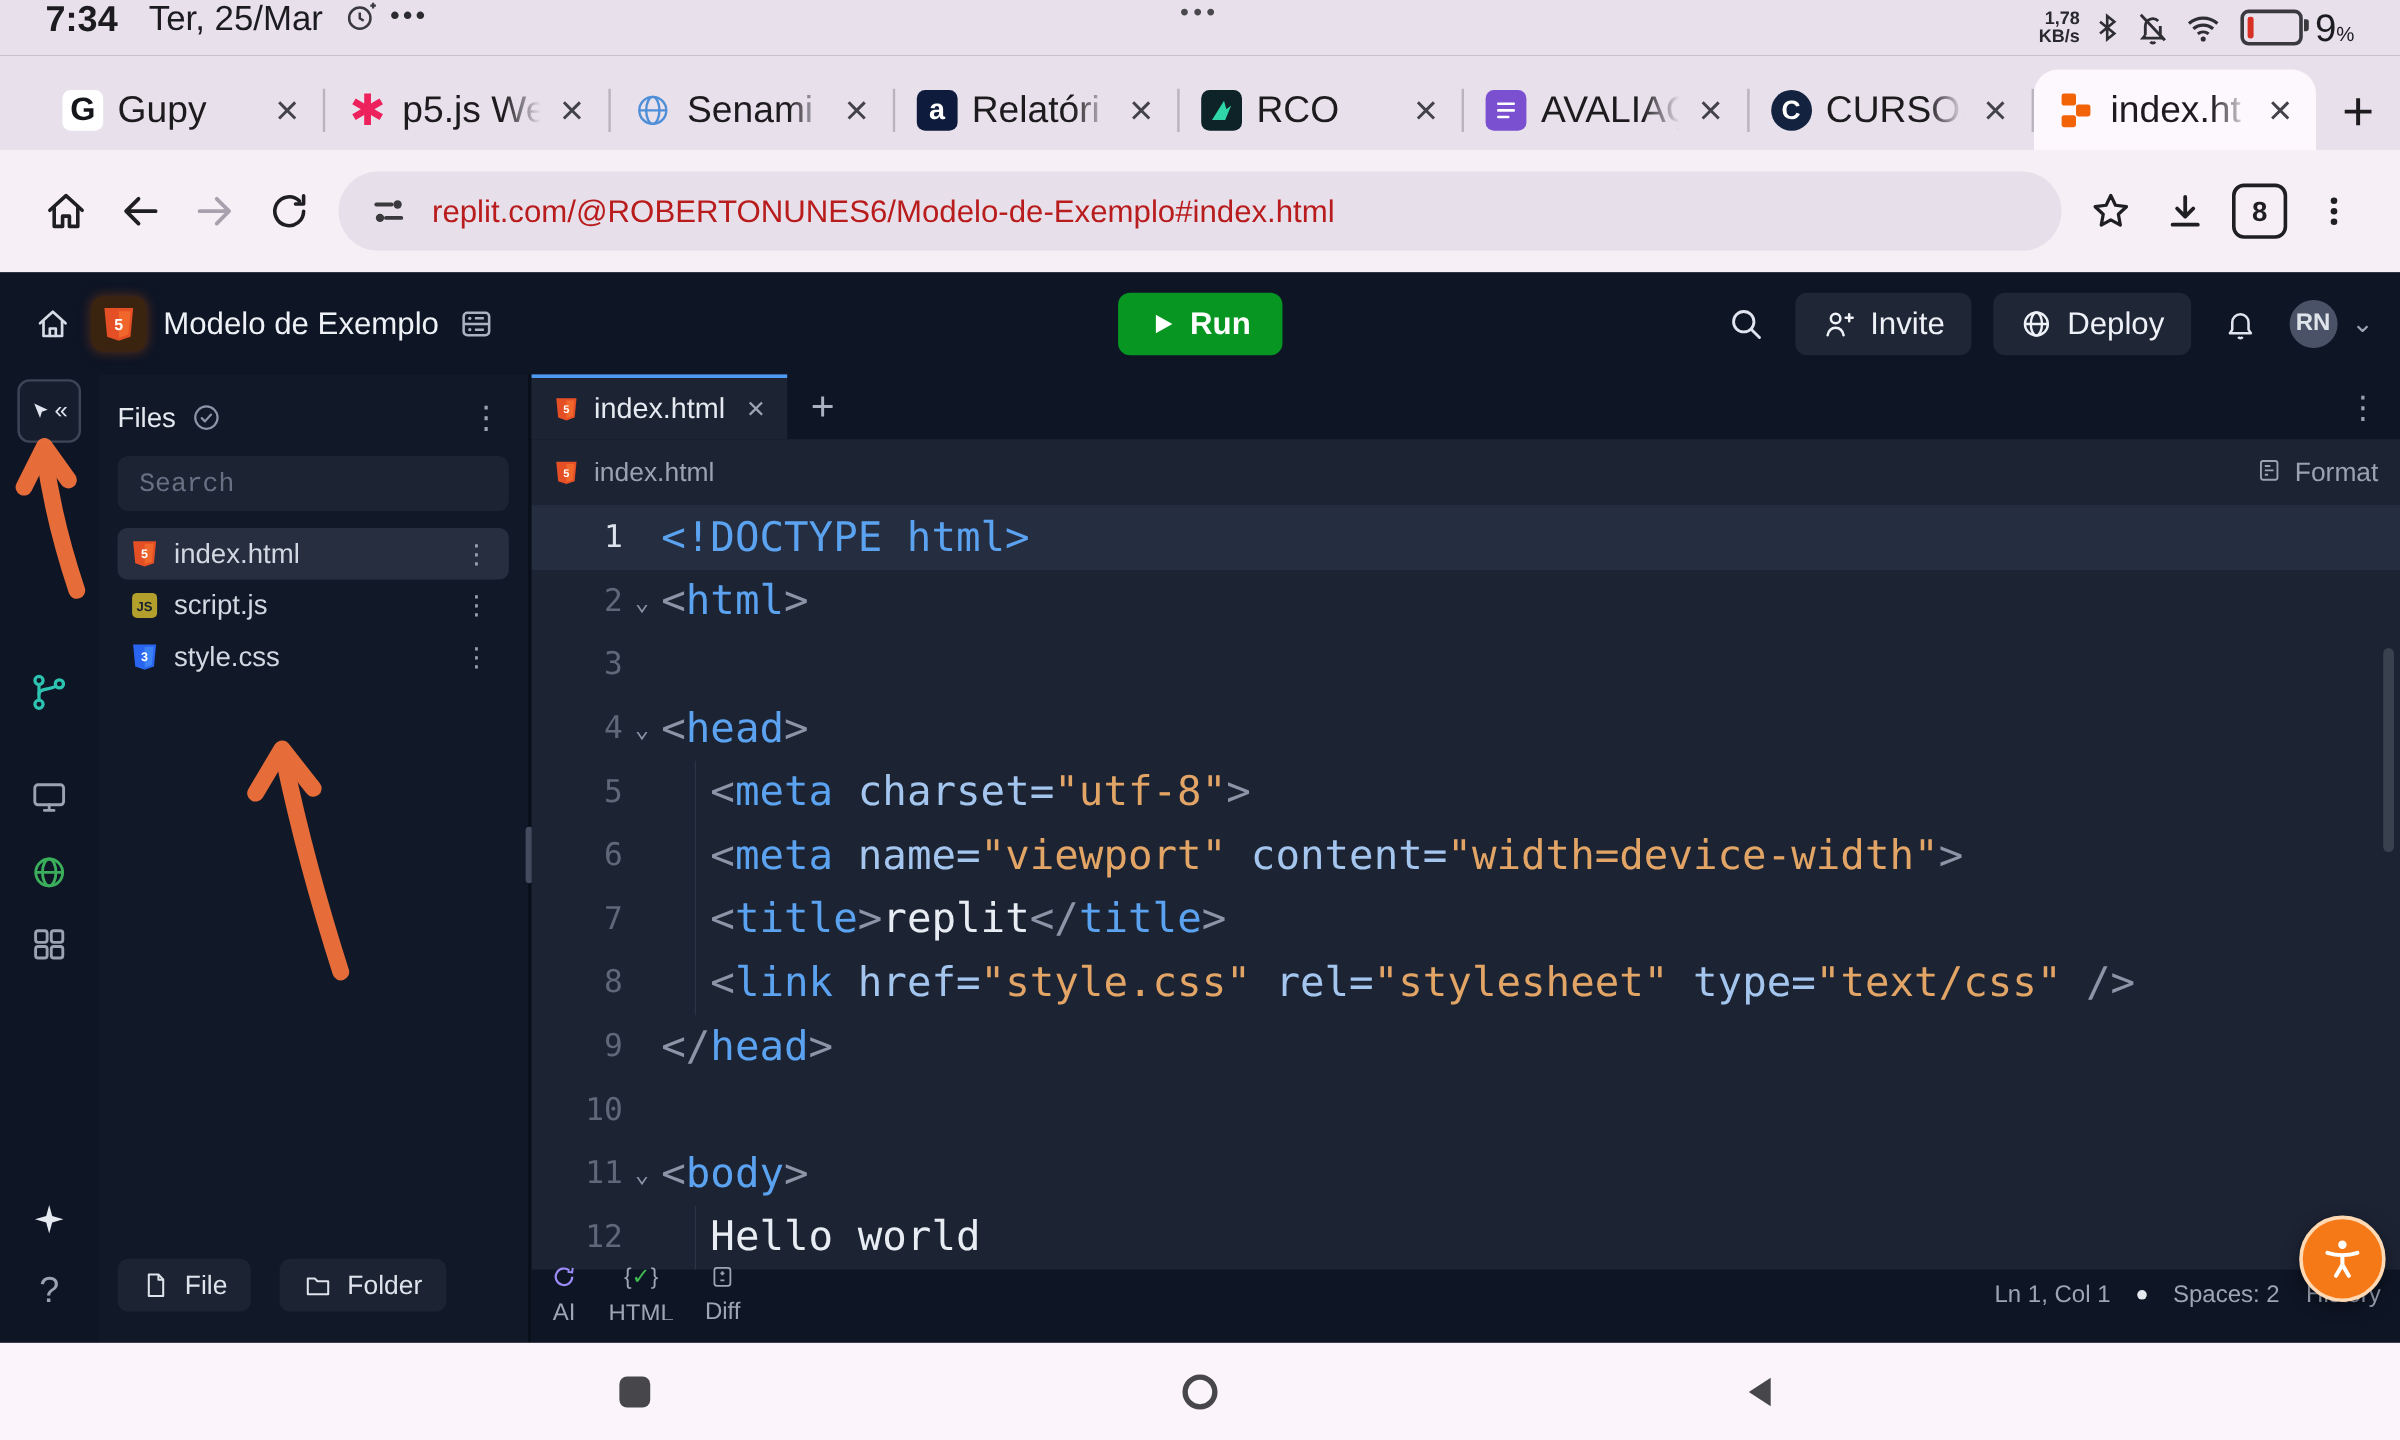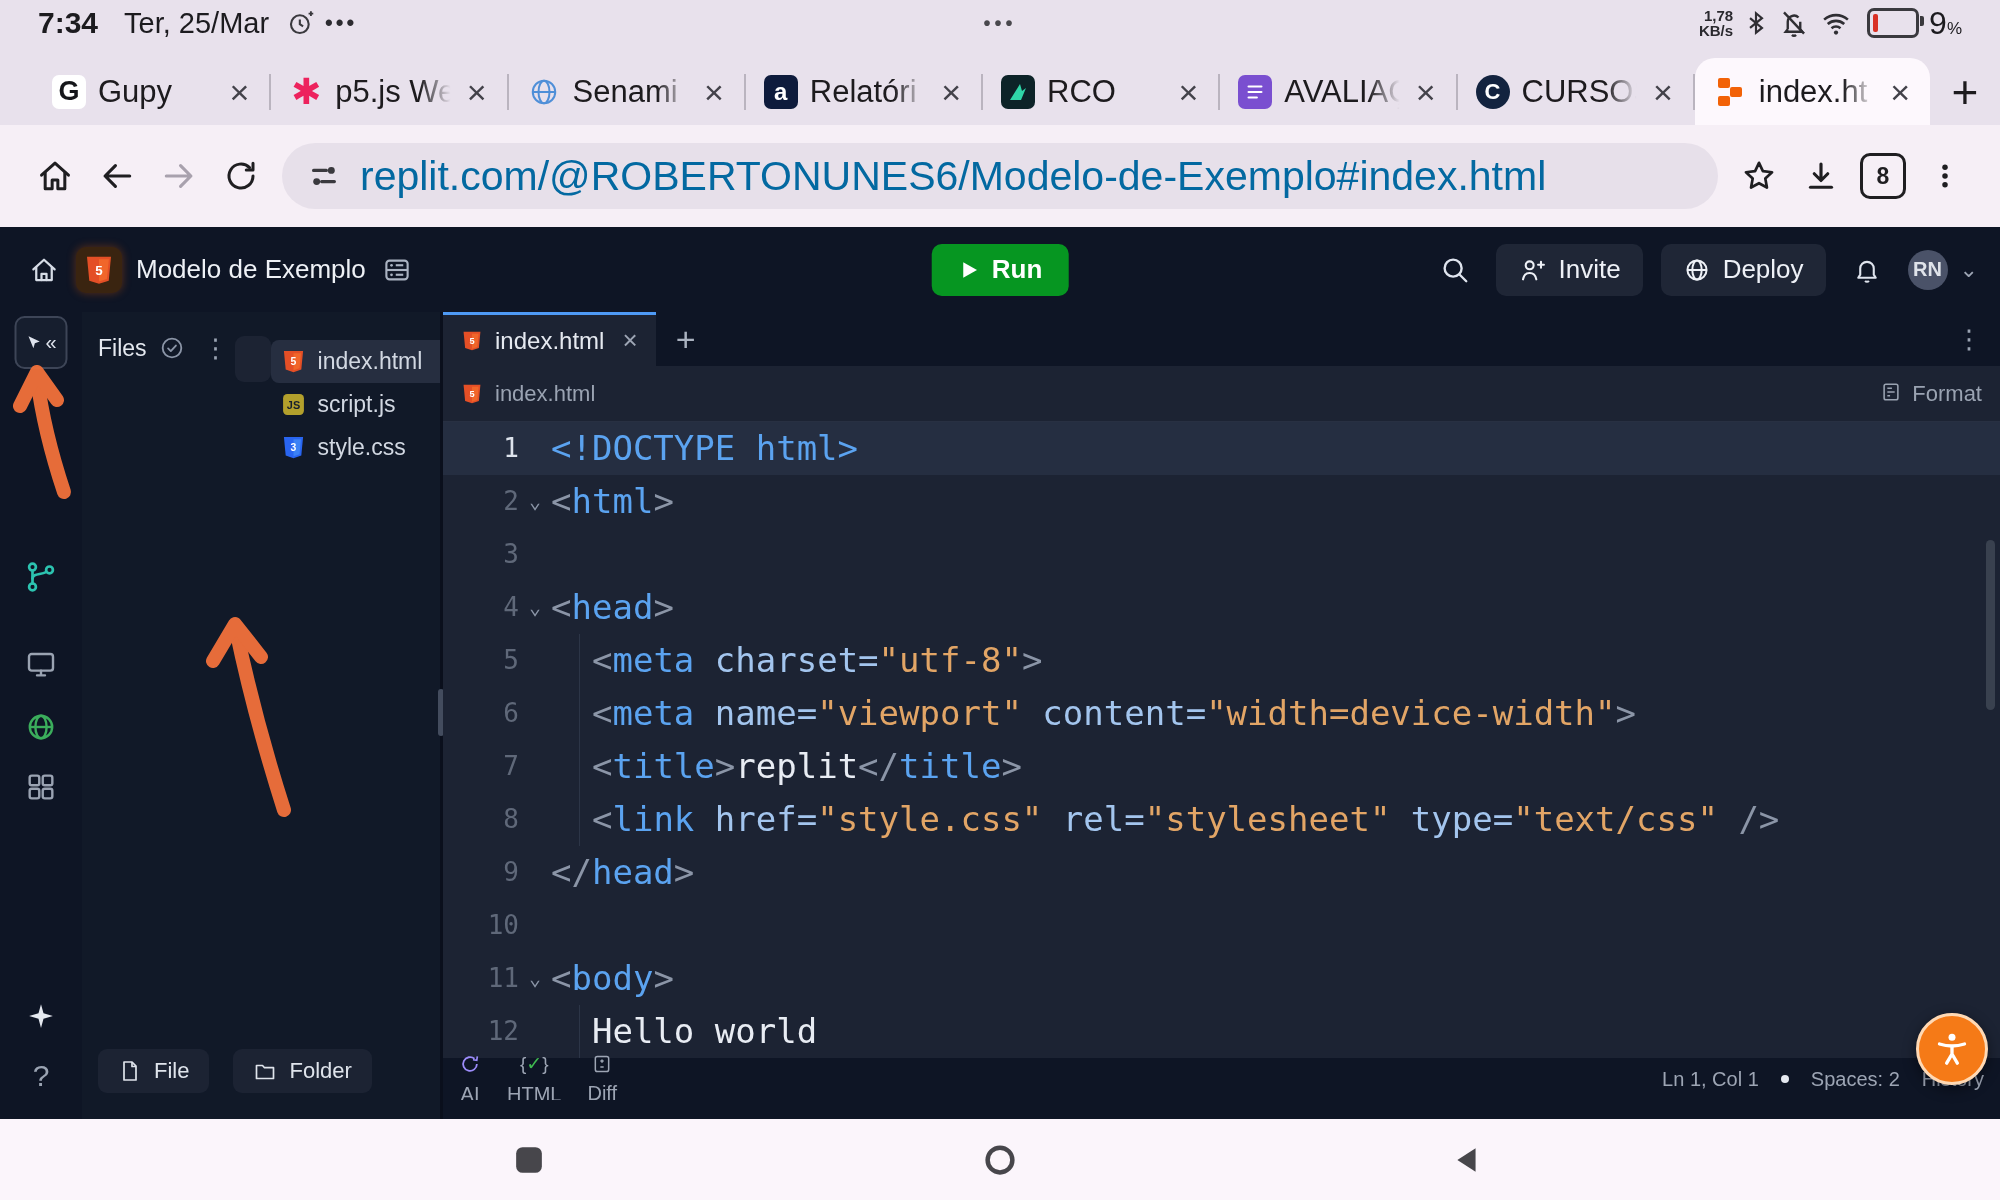--- a/index.html
+++ b/index.html
@@ -1,20 +1,20 @@
 <!DOCTYPE html>
 <html><head>
 <meta charset="utf-8">
 <style>
   html,body{margin:0;padding:0;}
   body{width:2000px;height:1200px;overflow:hidden;font-family:"Liberation Sans",sans-serif;background:#0e1525;}
   .screen{position:relative;width:2000px;height:1200px;display:flex;flex-direction:column;}
 
   
-  .a-status{height:46px;background:#e8e1ec;display:flex;align-items:center;padding:0 38px;color:#1c1b1f;position:relative;flex:none;}
+  .a-status{height:46px;background:#e8e1ec;display:flex;padding:0 38px;color:#1c1b1f;position:relative;flex:none;}
   .st-time{font-size:30px;font-weight:700;margin-right:26px;}
   .st-date{font-size:29px;font-weight:400;margin-right:18px;}
   .st-dots{font-size:22px;font-weight:700;letter-spacing:3px;color:#2c2b30;margin-left:10px;}
   .st-center{position:absolute;left:50%;transform:translateX(-50%);font-size:20px;letter-spacing:4px;color:#49484d;font-weight:700;}
   .st-right{margin-left:auto;display:flex;align-items:center;gap:10px;}
   .st-net{font-size:15px;line-height:15px;font-weight:700;color:#2a292e;text-align:right;}
   .battery{position:relative;width:46px;height:24px;border:3px solid #3a393e;border-radius:7px;margin-left:4px;}
   .battery::after{content:"";position:absolute;right:-8px;top:5px;width:4px;height:10px;background:#3a393e;border-radius:0 2px 2px 0;}
   .battery .lvl{position:absolute;left:3px;top:3px;bottom:3px;width:5px;background:#d93025;border-radius:2px;}
   .st-batt-text{font-size:32px;font-weight:400;color:#1c1b1f;}
@@ -37,21 +37,21 @@
   .f-cur{background:#13233f;color:#fff;border-radius:50%;font-size:22px;font-weight:700;}
   .f-ava{background:#7a4fd0;}
   .f-rco{background:#0d2328;}
   .f-svg svg,.f-ava svg,.f-rco svg,.f-replit svg{display:block;}
 
   
   .toolbar{height:102px;background:#f6eff6;display:flex;align-items:center;padding:0 24px;flex:none;}
   .tb-btn{width:62px;height:62px;display:flex;align-items:center;justify-content:center;flex:none;color:#1f1e21;}
   .tb-btn.disabled{color:#a8a1ad;}
   .pill{flex:1;height:66px;background:#e7e0ea;border-radius:33px;display:flex;align-items:center;padding:0 26px;gap:20px;margin:0 10px;min-width:0;}
-  .url{font-size:41px;color:#0369a1;white-space:nowrap;overflow:hidden;}
+  .url{font-size:26px;color:#b91c1c;white-space:nowrap;overflow:hidden;}
   .tabcount{width:40px;height:40px;border:3px solid #1f1e21;border-radius:10px;display:flex;align-items:center;justify-content:center;font-size:23px;font-weight:700;color:#1f1e21;flex:none;}
 
   
   .replit{flex:1;display:flex;flex-direction:column;background:#0e1525;position:relative;min-height:0;}
   .r-header{height:85px;display:flex;align-items:center;padding:0 22px;position:relative;flex:none;}
   .rh-home{width:44px;height:44px;display:flex;align-items:center;justify-content:center;color:#d6dce6;}
   .rh-logo{width:46px;height:46px;border-radius:10px;background:#3a2410;display:flex;align-items:center;justify-content:center;margin:0 14px 0 10px;box-shadow:0 0 10px rgba(242,98,7,.35);}
   .rh-title{font-size:26px;color:#eef1f6;font-weight:500;margin-right:16px;}
   .rh-devices{color:#aab3c2;display:flex;align-items:center;}
   .run-btn{position:absolute;left:50%;transform:translateX(-50%);height:52px;padding:0 26px;background:#069621;border:none;border-radius:10px;display:flex;align-items:center;gap:12px;color:#fff;font-size:26px;font-weight:600;font-family:inherit;}
@@ -60,21 +60,21 @@
   .dark-btn{height:52px;padding:0 22px;background:#1f2636;border:none;border-radius:10px;display:flex;align-items:center;gap:12px;color:#eef1f7;font-size:26px;font-family:inherit;}
   .avatar{width:40px;height:40px;border-radius:50%;background:#4a5268;color:#dfe3ea;display:flex;align-items:center;justify-content:center;font-size:20px;font-weight:700;}
   .chev{color:#9da5b4;font-size:22px;margin-left:-6px;}
 
   .r-body{flex:1;display:flex;min-height:0;}
   .rail{width:82px;position:relative;flex:none;background:#0e1525;}
   .rail .ric{position:absolute;left:50%;transform:translateX(-50%);display:flex;align-items:center;justify-content:center;}
   .files-box{top:4px;width:49px;height:49px;border:2px solid #3d4557;border-radius:10px;background:#161e2e;color:#dfe4ee;}
   .files-box .dbl{font-size:20px;color:#dfe4ee;margin-left:2px;}
 
-  .files{width:326px;background:#111928;padding:14px 16px;display:flex;position:relative;flex:none;}
+  .files{width:326px;background:#111928;padding:14px 16px;display:flex;flex-direction:column;position:relative;flex:none;}
   .fp-head{display:flex;align-items:center;gap:12px;height:44px;color:#e5e9f0;}
   .fp-title{font-size:23px;font-weight:500;}
   .fp-kebab{margin-left:auto;color:#9aa3b2;font-size:26px;padding:0 6px;}
   .search{margin-top:10px;height:46px;background:#1c2333;border-radius:9px;display:flex;align-items:center;padding:0 16px;}
   .search input{background:transparent;border:none;outline:none;color:#c9d0dc;font-size:22px;width:100%;font-family:Liberation Mono, monospace;}
   .search input::placeholder{color:#697083;}
   .flist{margin-top:14px;display:flex;flex-direction:column;}
   .frow{height:43px;display:flex;align-items:center;gap:12px;padding:0 10px;border-radius:8px;color:#d2d8e2;font-size:23px;}
   .frow.sel{background:#262e40;}
   .fico{width:25px;height:25px;flex:none;}

